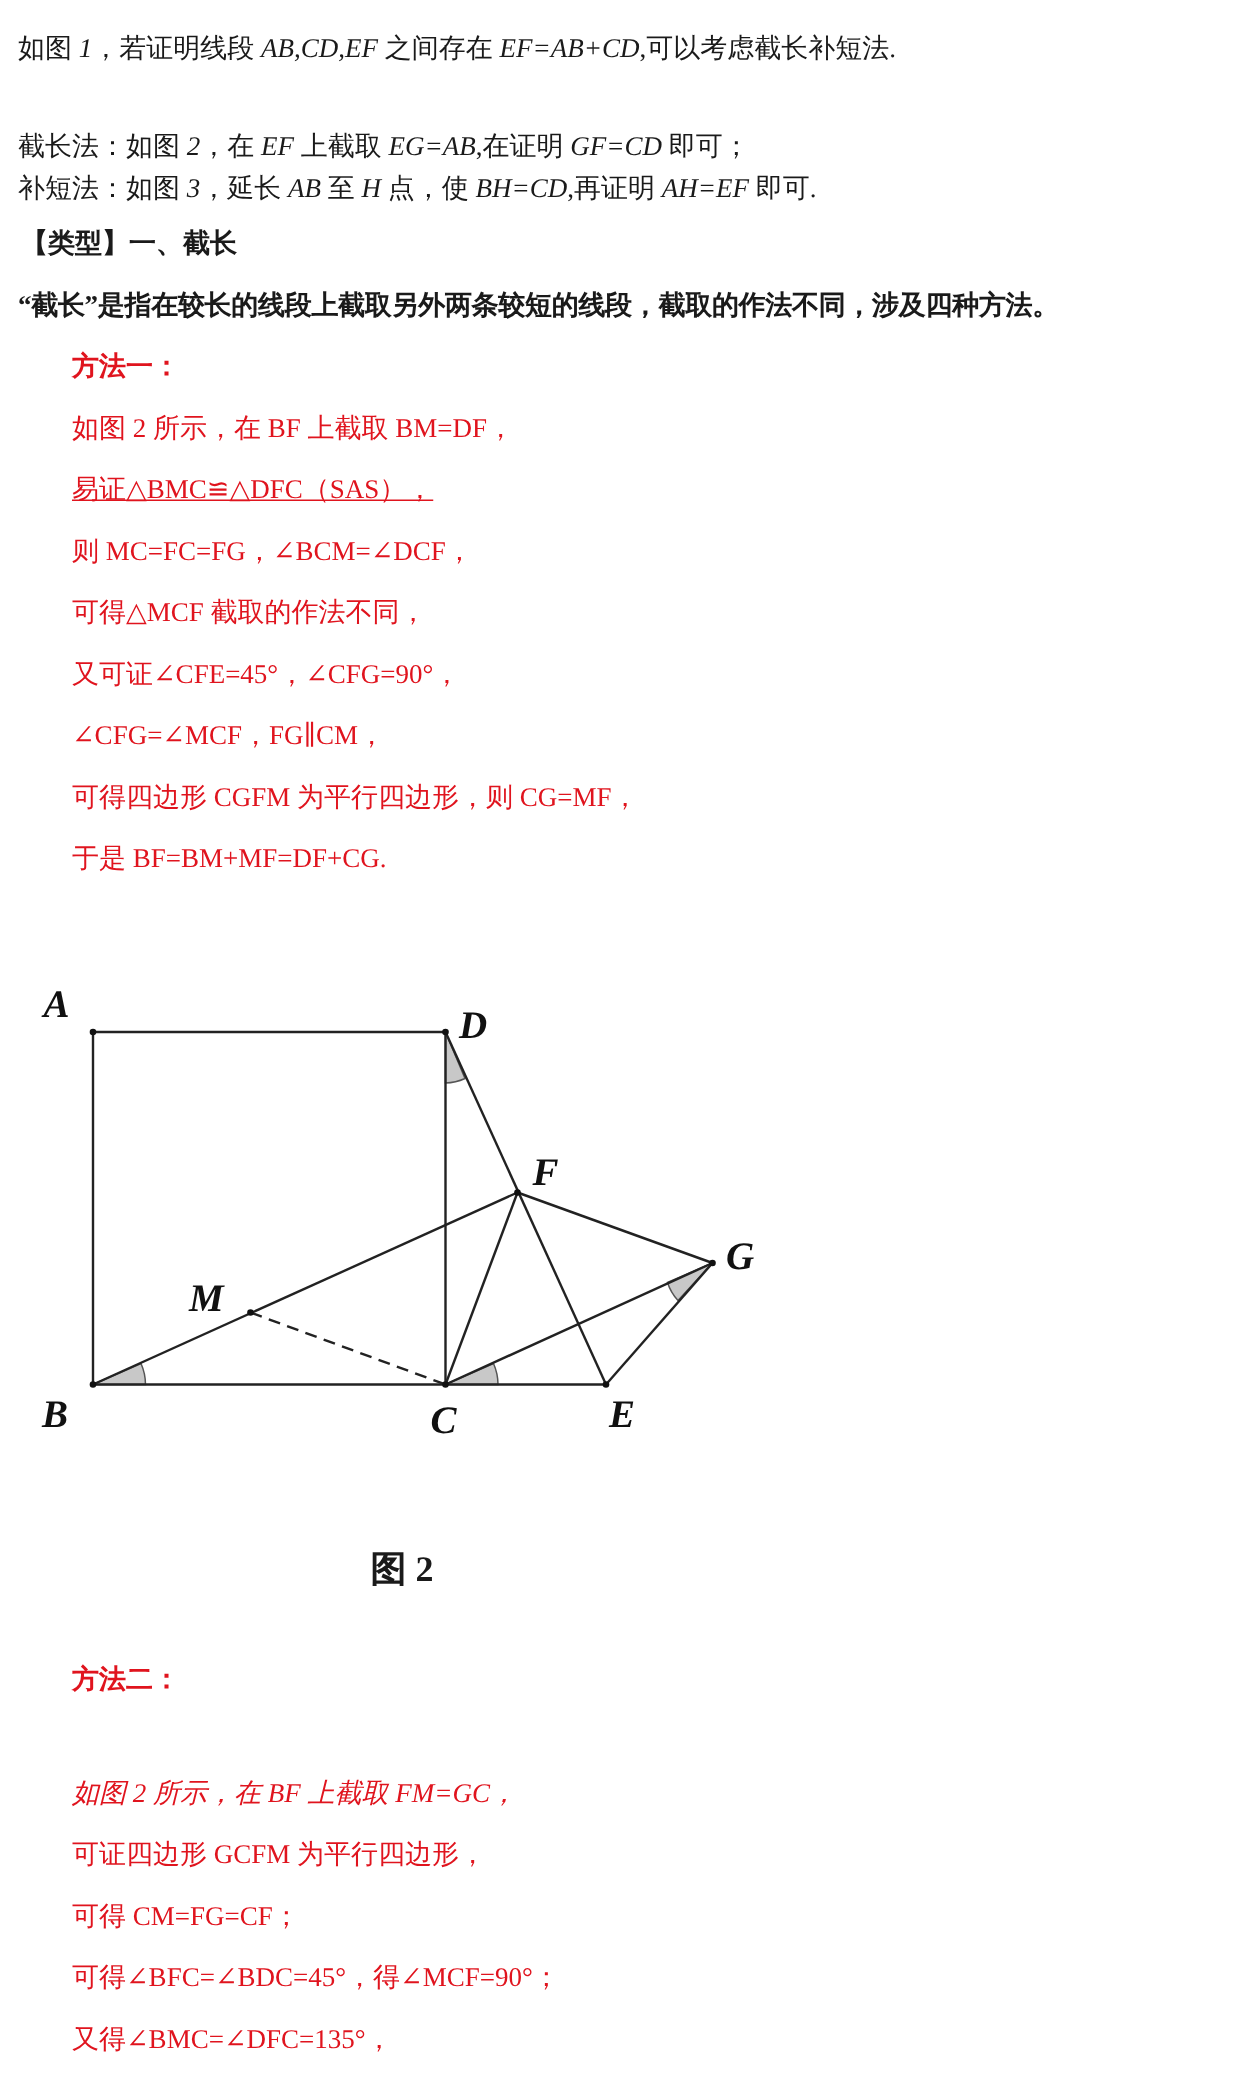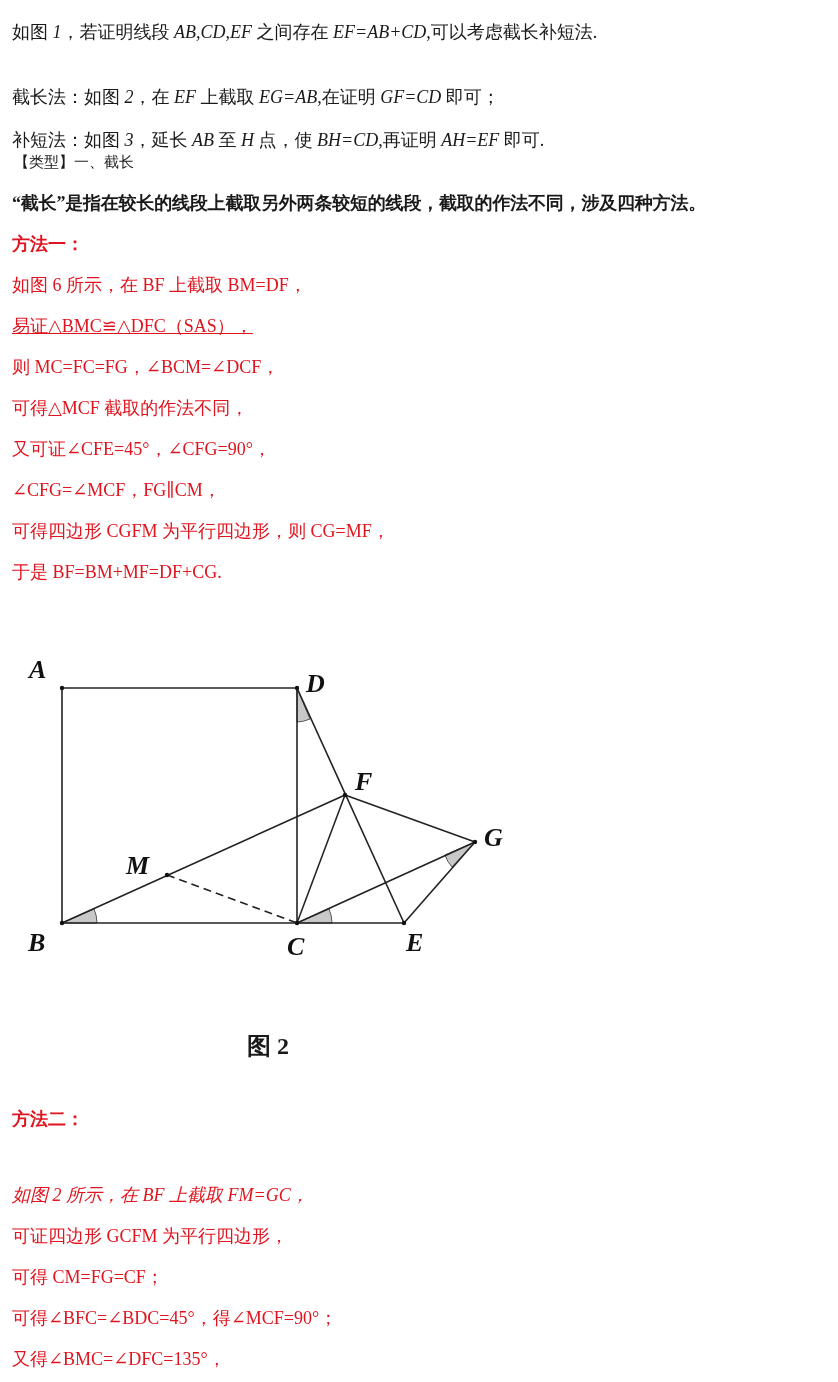--- a/index.html
+++ b/index.html
@@ -1,45 +1,45 @@
 <!DOCTYPE html>
 <html><head>
 <meta charset="utf-8">
 <style>
   html, body { margin: 0; padding: 0; background: #ffffff; }
   body { width: 838px; height: 1382px; position: relative; overflow: hidden;
          font-family: "Liberation Serif", "DejaVu Serif", serif; color: #111; }
   .line { position: absolute; left: 12px; white-space: nowrap; font-size: 18px; line-height: 22px; }
   .black { color: #1a1a1a; }
-  .red { color: #e0141e; }
+  .red { color: #e0141e; margin-left: 36px; }
   .bold { font-weight: bold; }
   .it { font-style: italic; }
-  .heading { font-weight: normal; font-size: 15px; }
+  .heading { font-weight: bold; font-size: 18px; }
   #diagram { position: absolute; left: 0; top: 640px; }
   .lbl { font-family: "Liberation Serif", serif; font-style: italic; font-weight: bold; font-size: 26px; fill: #111; }
   .caption { position: absolute; left: 247px; top: 1030px; font-weight: bold; font-size: 24px; }
 </style>
 </head>
 <body>
 
 <div class="line black" style="top:21px;">
   <span>如图 </span><span class="it">1</span><span>，若证明线段 </span><span class="it">AB,CD,EF</span><span> 之间存在 </span><span class="it">EF=AB+CD</span><span>,可以考虑截长补短法.</span>
 </div>
 <div class="line black" style="top:67px;margin-top:19px;">
   <span>截长法：如图 </span><span class="it">2</span><span>，在 </span><span class="it">EF</span><span> 上截取 </span><span class="it">EG=AB</span><span>,在证明 </span><span class="it">GF=CD</span><span> 即可；</span>
 </div>
-<div class="line black" style="top:114px;margin-top:15px;">
+<div class="line black" style="top:114px;">
   <span>补短法：如图 </span><span class="it">3</span><span>，延长 </span><span class="it">AB</span><span> 至 </span><span class="it">H</span><span> 点，使 </span><span class="it">BH=CD</span><span>,再证明 </span><span class="it">AH=EF</span><span> 即可.</span>
 </div>
 
 <div class="line black heading" style="top:151px; left:14px;">【类型】一、截长</div>
 <div class="line black bold" style="top:192px; letter-spacing:-0.2px;font-family:Liberation Serif, serif;">“截长”是指在较长的线段上截取另外两条较短的线段，截取的作法不同，涉及四种方法。</div>
 
 <div class="line red bold" style="top:233px;">方法一：</div>
-<div class="line red" style="top:274px;">如图 6 所示，在 BF 上截取 BM=DF，</div>
+<div class="line red" style="top:274px;">如图 2 所示，在 BF 上截取 BM=DF，</div>
 <div class="line red" style="top:315px;text-decoration:underline;">易证△BMC≌△DFC（SAS），</div>
 <div class="line red" style="top:356px;">则 MC=FC=FG，∠BCM=∠DCF，</div>
 <div class="line red" style="top:397px;">可得△MCF 截取的作法不同，</div>
 <div class="line red" style="top:438px;">又可证∠CFE=45°，∠CFG=90°，</div>
 <div class="line red" style="top:479px;">∠CFG=∠MCF，FG∥CM，</div>
 <div class="line red" style="top:520px;">可得四边形 CGFM 为平行四边形，则 CG=MF，</div>
 <div class="line red" style="top:561px;">于是 BF=BM+MF=DF+CG.</div>
 
 <svg id="diagram" width="560" height="340" viewBox="0 640 560 340">
 

